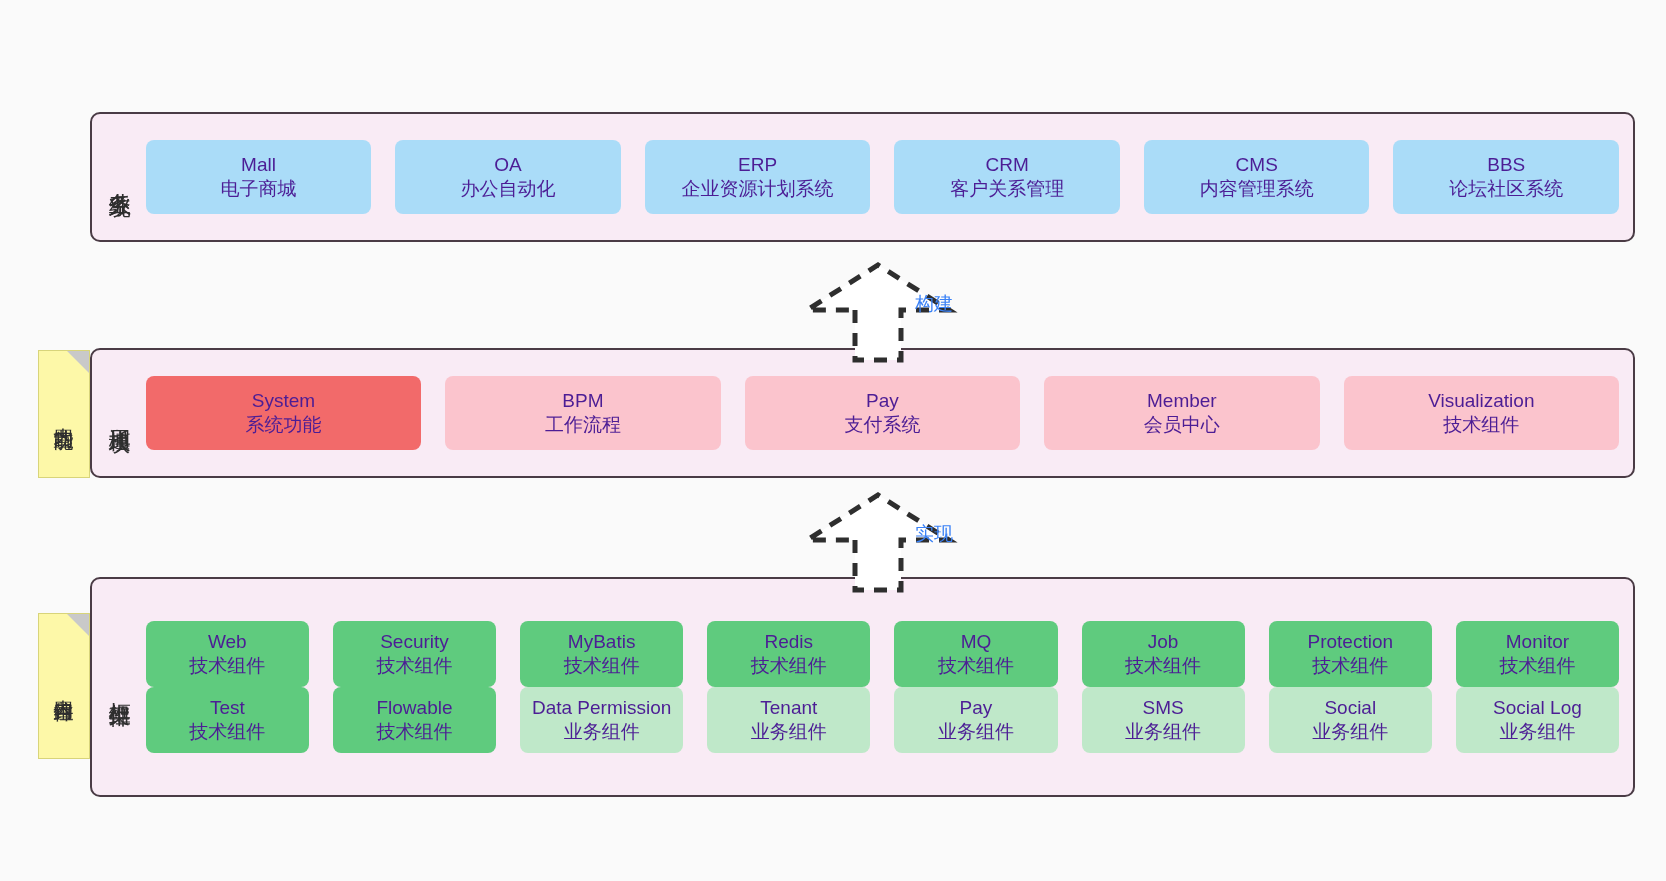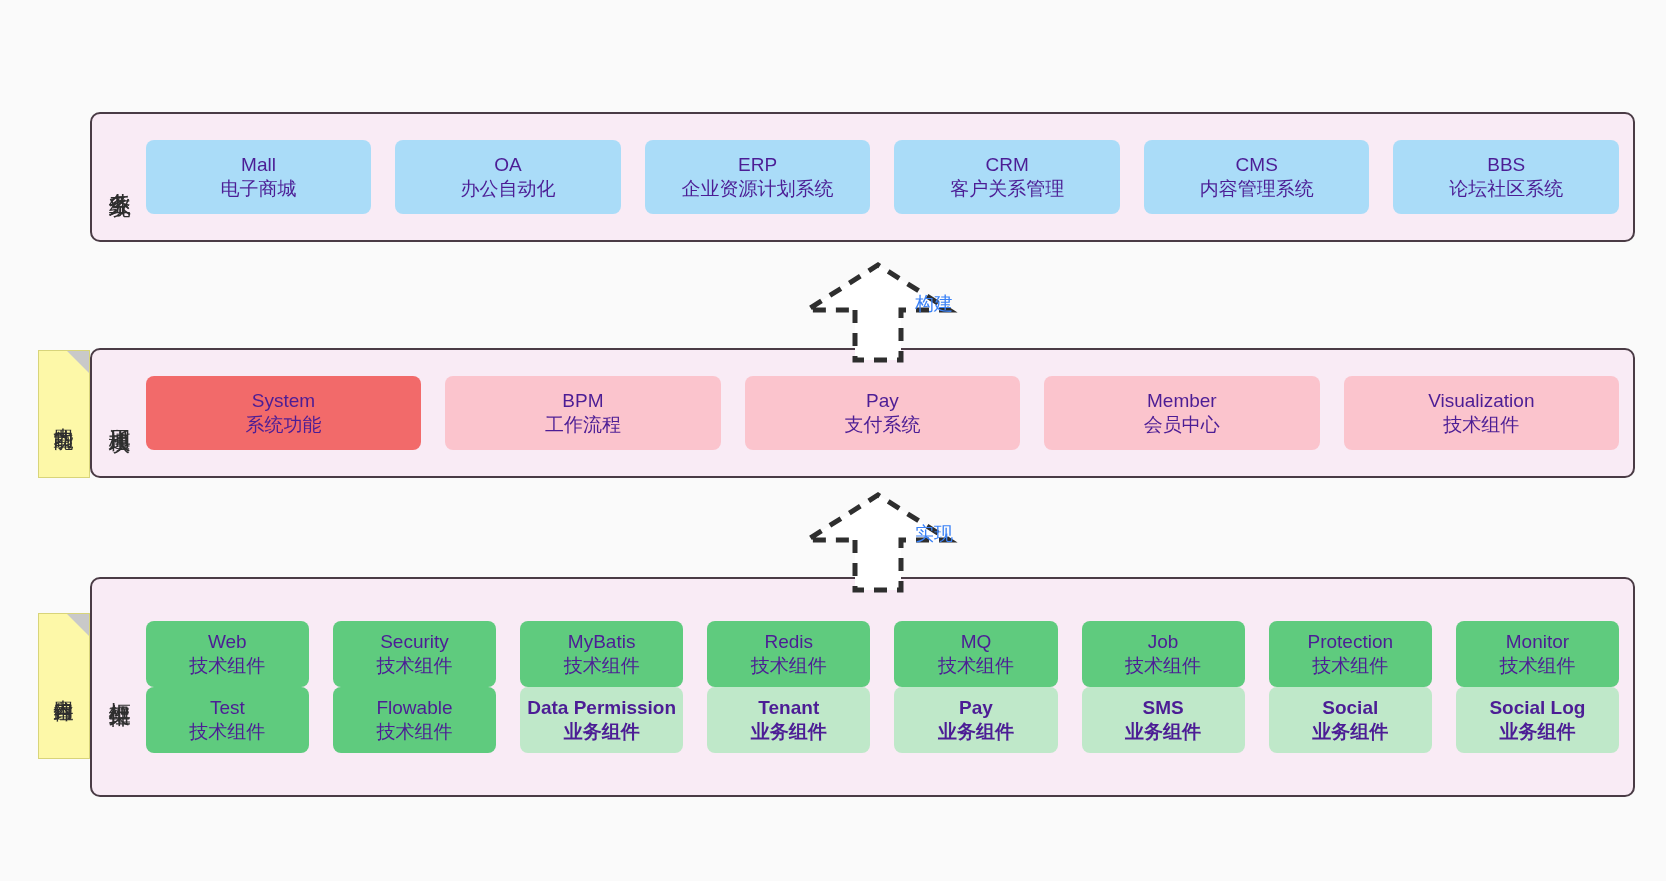--- a/index.html
+++ b/index.html
@@ -85,21 +85,21 @@
     user-select: none;
   }
   .card .title { white-space: normal; }
   .card .sub   { white-space: nowrap; }
 
   
   .c-blue        { background: #aadcf8; }
   .c-red         { background: #f26a6a; }
   .c-pink        { background: #fbc4cd; }
   .c-green       { background: #5fcb7e; }
-  .c-green-light { background: #bfe8c9; font-weight: bold; }
+  .c-green-light { background: #bfe8c9; }
 
   
   #layer-business { left: 90px;  top: 112px; width: 1545px; height: 130px; }
   #layer-common   { left: 90px;  top: 348px; width: 1545px; height: 130px; }
   #layer-framework{ left: 90px;  top: 577px; width: 1545px; height: 220px; }
 
   #layer-business  .cards-area .card { height: 74px; }
   #layer-common    .cards-area .card { height: 74px; }
   #layer-framework .cards-area .card { height: 66px; }
 

